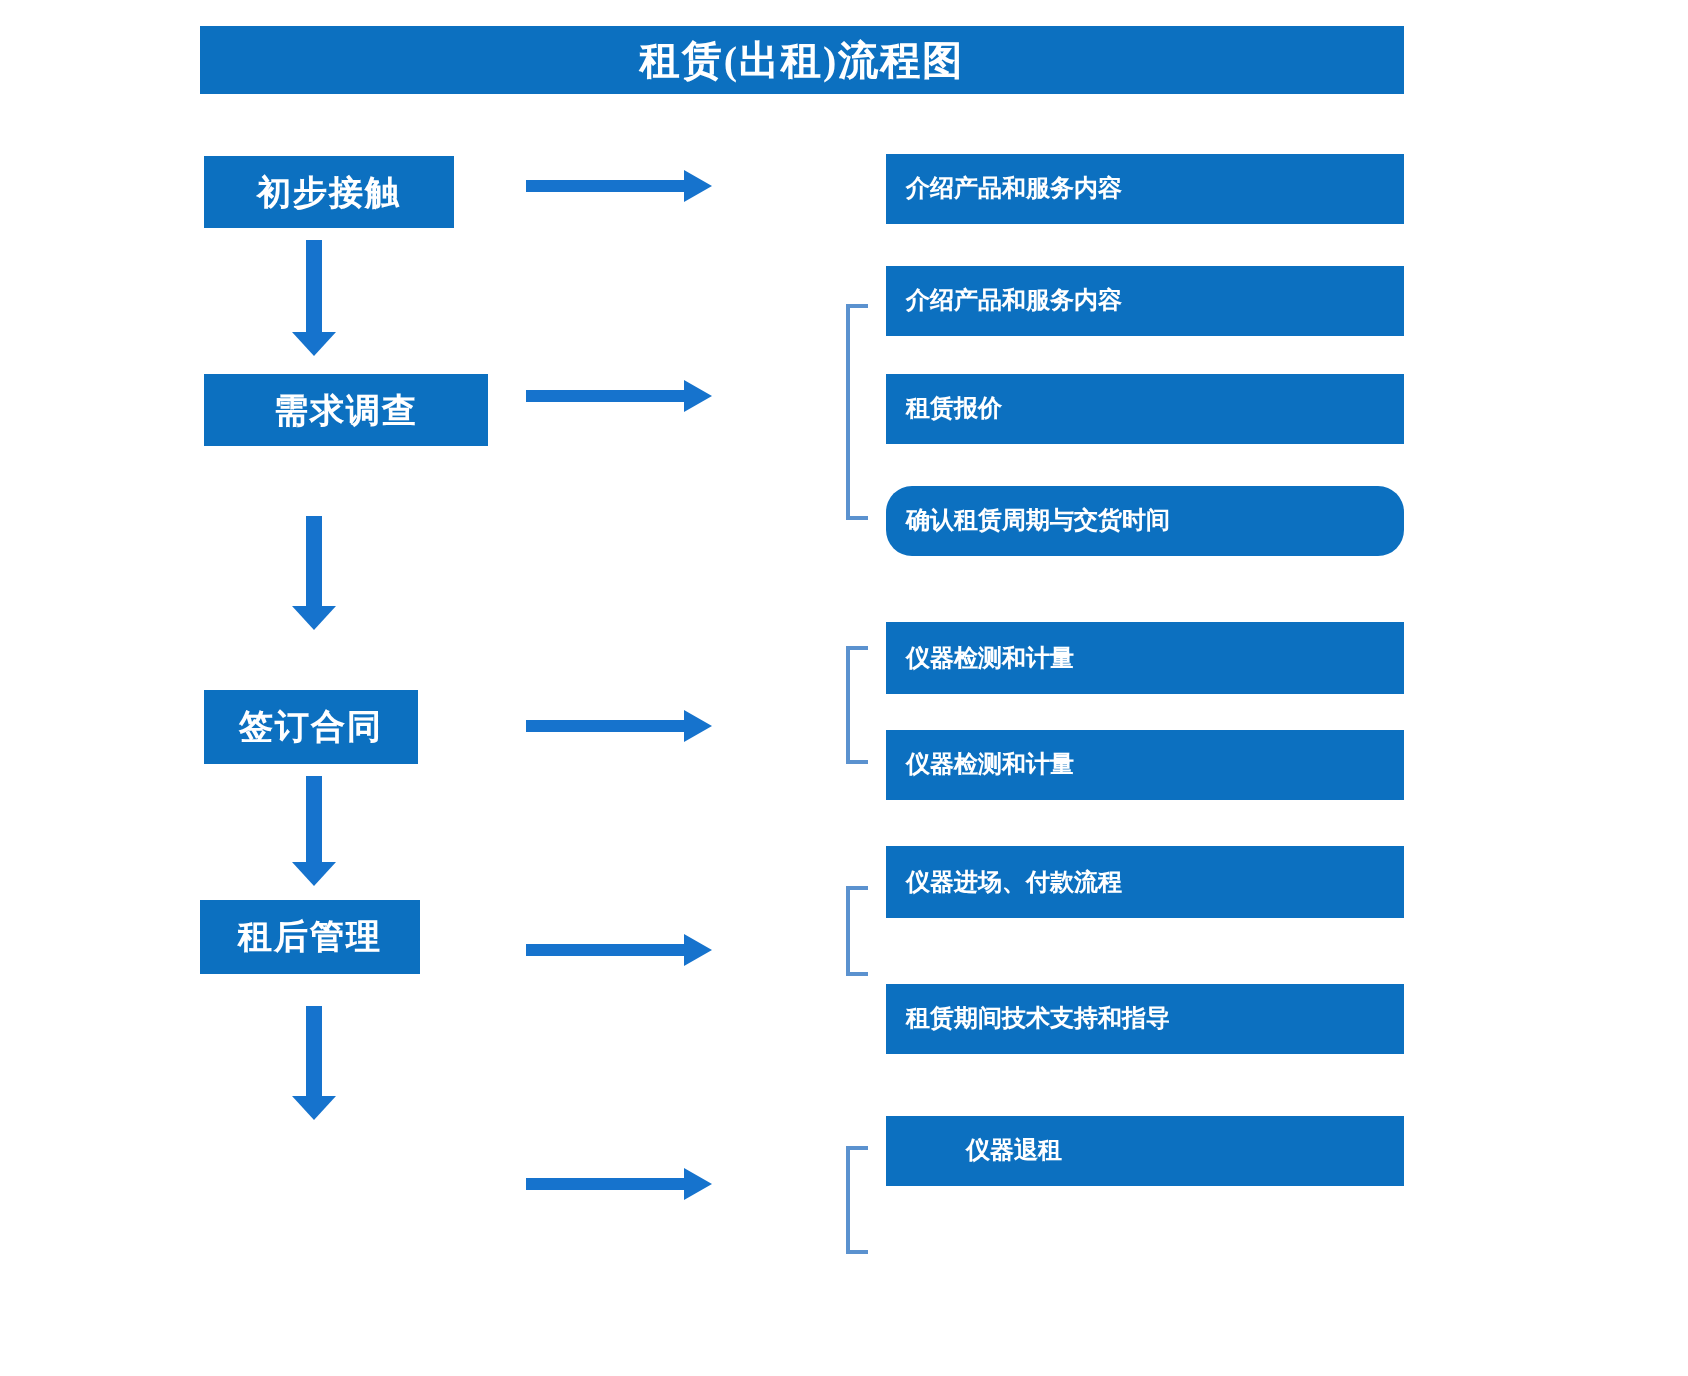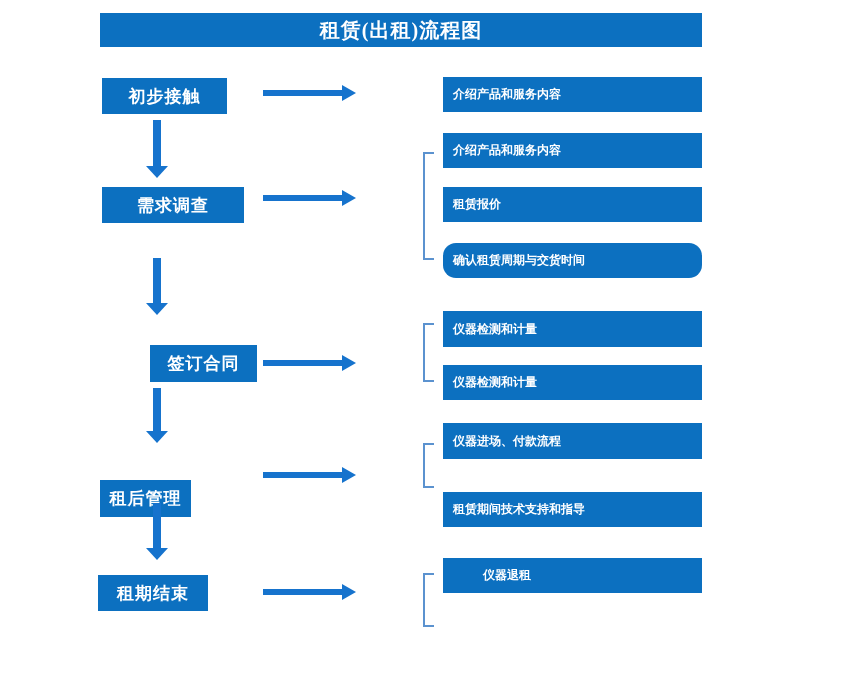--- a/index.html
+++ b/index.html
@@ -19,22 +19,22 @@
     display:flex;align-items:center;justify-content:center;
     font-size:20px;font-weight:bold;letter-spacing:1px;
   }
   .stage-box{
     position:absolute;background:var(--box-blue);color:var(--text-white);
     display:flex;align-items:center;justify-content:center;
     font-size:17px;font-weight:bold;letter-spacing:1px;white-space:nowrap;
   }
   .s0{left:102px;top:78px;width:125px;height:36px;}
   .s1{left:102px;top:187px;width:142px;height:36px;}
-  .s2{left:102px;top:345px;width:107px;height:37px;margin-left:48px;}
-  .s3{left:100px;top:480px;width:91px;height:37px;}
+  .s2{left:102px;top:345px;width:107px;height:37px;}
+  .s3{left:100px;top:450px;width:110px;height:37px;}
   .s4{left:98px;top:575px;width:110px;height:36px;}
   .detail-box{
     position:absolute;left:443px;width:259px;height:35px;
     background:var(--box-blue);color:var(--text-white);
     display:flex;align-items:center;justify-content:flex-start;
     padding-left:10px;box-sizing:border-box;
     font-size:12px;font-weight:bold;white-space:nowrap;
   }
   .d0{top:77px;}
   .d1{top:133px;}
@@ -92,21 +92,20 @@
 <body>
 
 <div class="canvas">
 
   <div class="title-bar">租赁(出租)流程图</div>
 
   <div class="stage-box s0">初步接触</div>
   <div class="stage-box s1">需求调查</div>
   <div class="stage-box s2">签订合同</div>
   <div class="stage-box s3">租后管理</div>
-  <div class="stage-box s4">租期结束</div>
 
   <div class="detail-box d0">介绍产品和服务内容</div>
   <div class="detail-box d1">介绍产品和服务内容</div>
   <div class="detail-box d2">租赁报价</div>
   <div class="detail-box d3">确认租赁周期与交货时间</div>
   <div class="detail-box d4">仪器检测和计量</div>
   <div class="detail-box d5">仪器检测和计量</div>
   <div class="detail-box d6">仪器进场、付款流程</div>
   <div class="detail-box d7">租赁期间技术支持和指导</div>
   <div class="detail-box d8">仪器退租</div>

